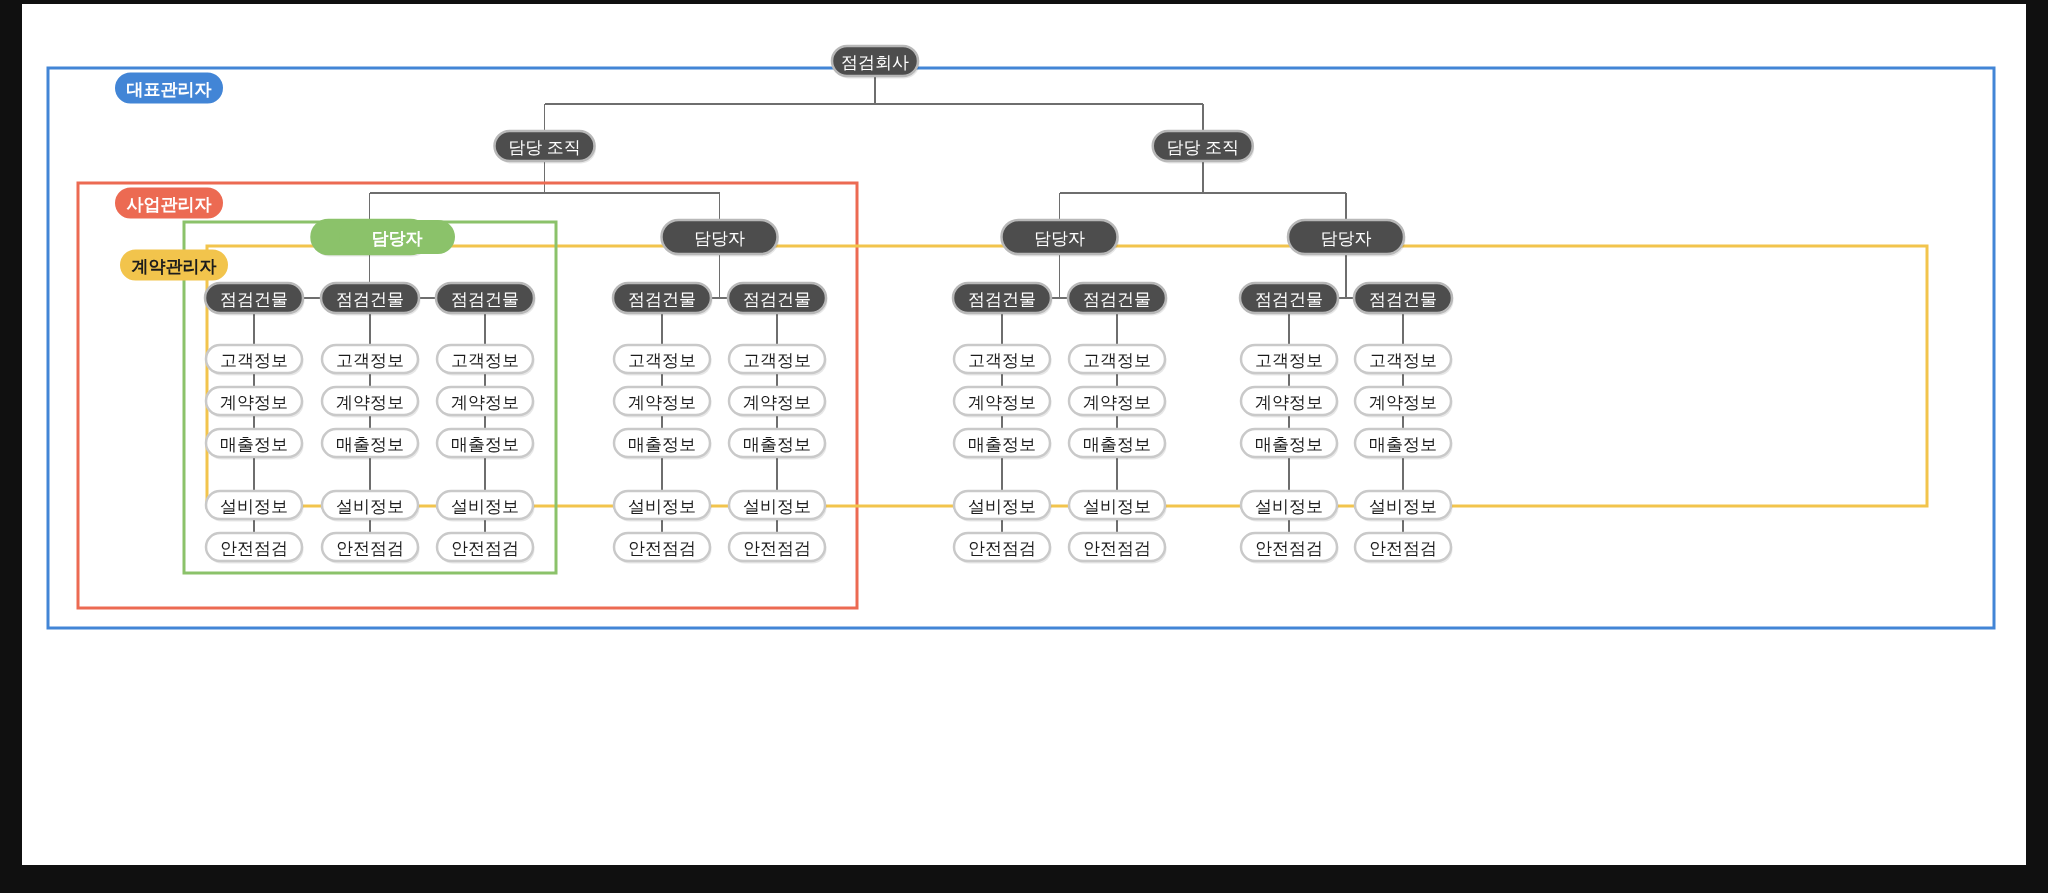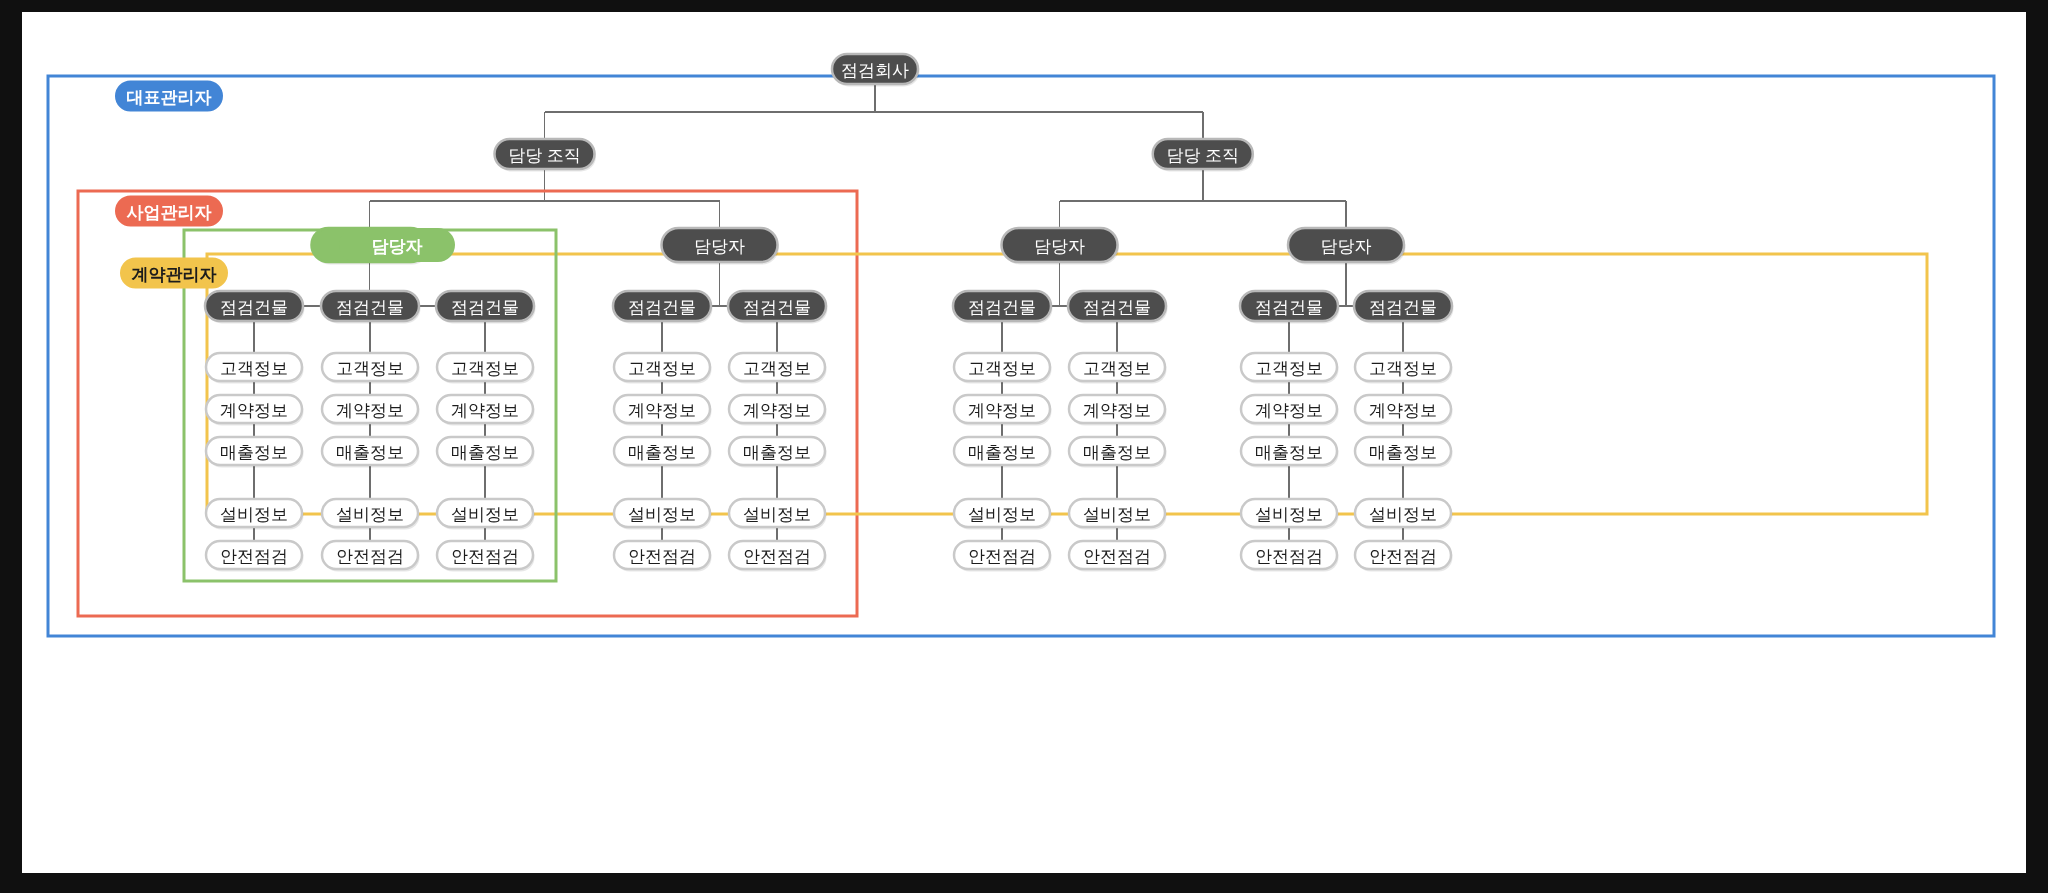--- a/index.html
+++ b/index.html
@@ -8,21 +8,21 @@
     font-family:"Liberation Sans","DejaVu Sans",sans-serif;
   }
   #stage{position:relative;width:2048px;height:893px;background:#111;}
 
   
   #frame{
     position:absolute;left:0;top:0;width:2048px;height:893px;
     background:#101010;
   }
   #canvas{
-    position:absolute;left:22px;top:12px;
+    position:absolute;left:22px;top:4px;
     width:2004px;height:861px;
     background:#ffffff;
   }
   svg{position:absolute;left:0;top:0;overflow:visible;}
 
   .nodeLabel{
     font-family:"Liberation Sans","DejaVu Sans",sans-serif;
     text-anchor:middle;dominant-baseline:central;
   }
   .darkTxt{fill:#ffffff;font-size:17px;}

